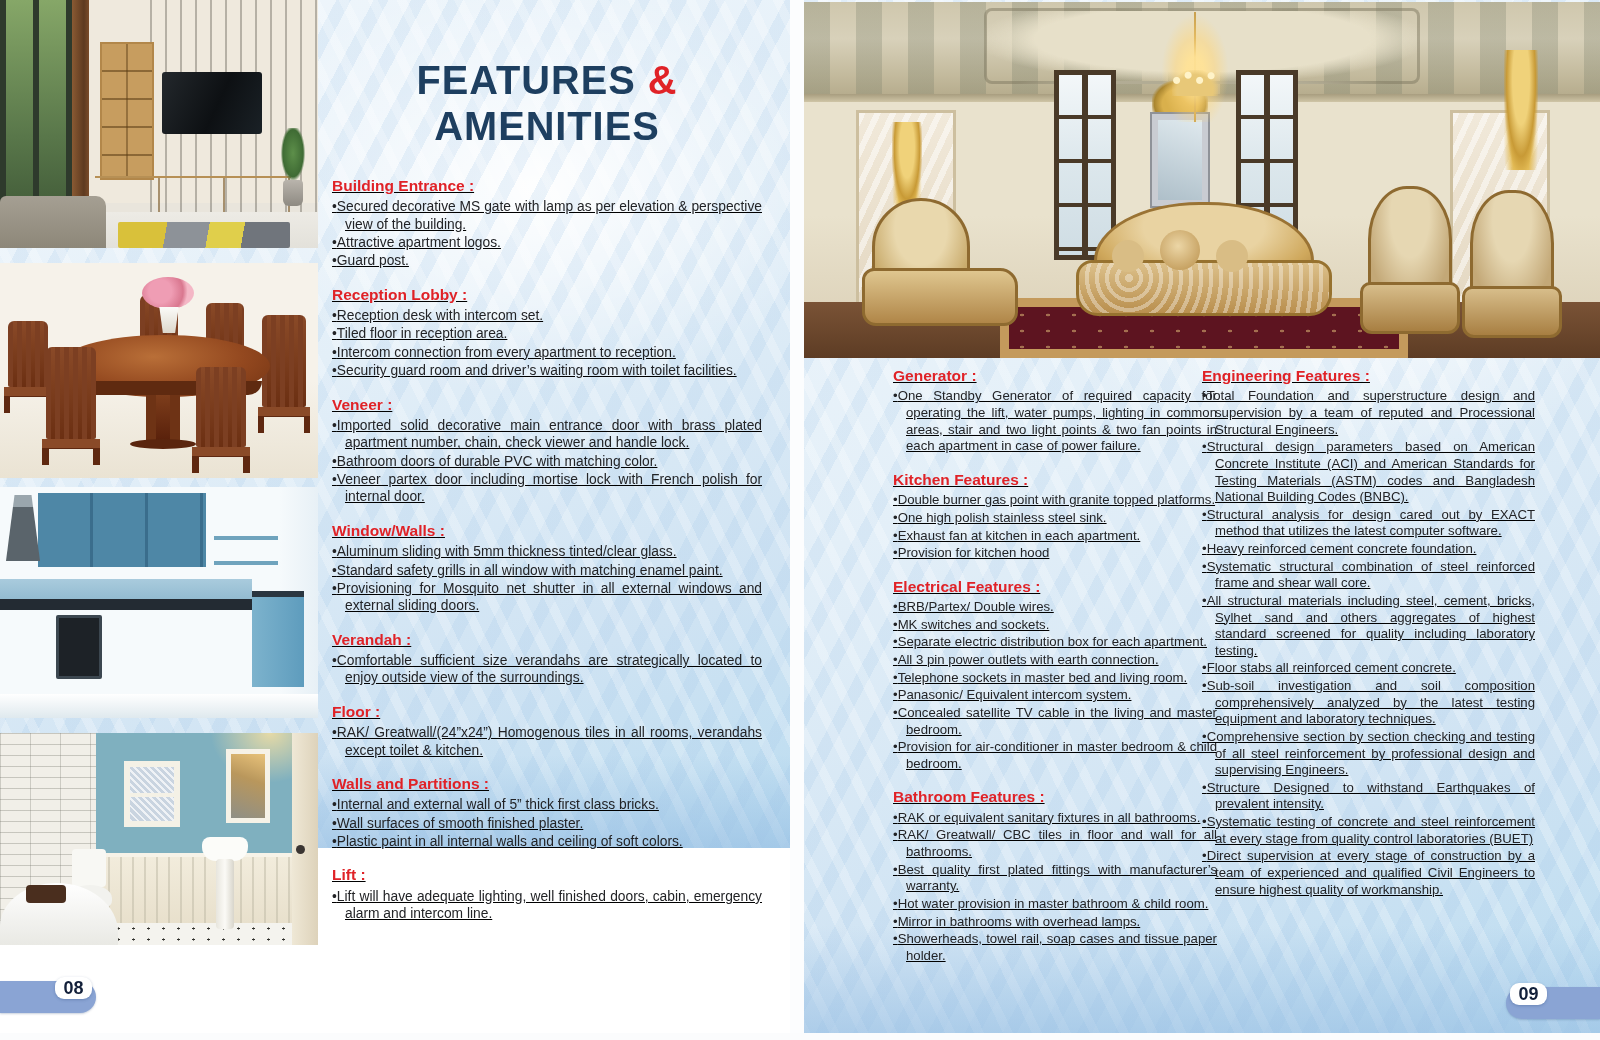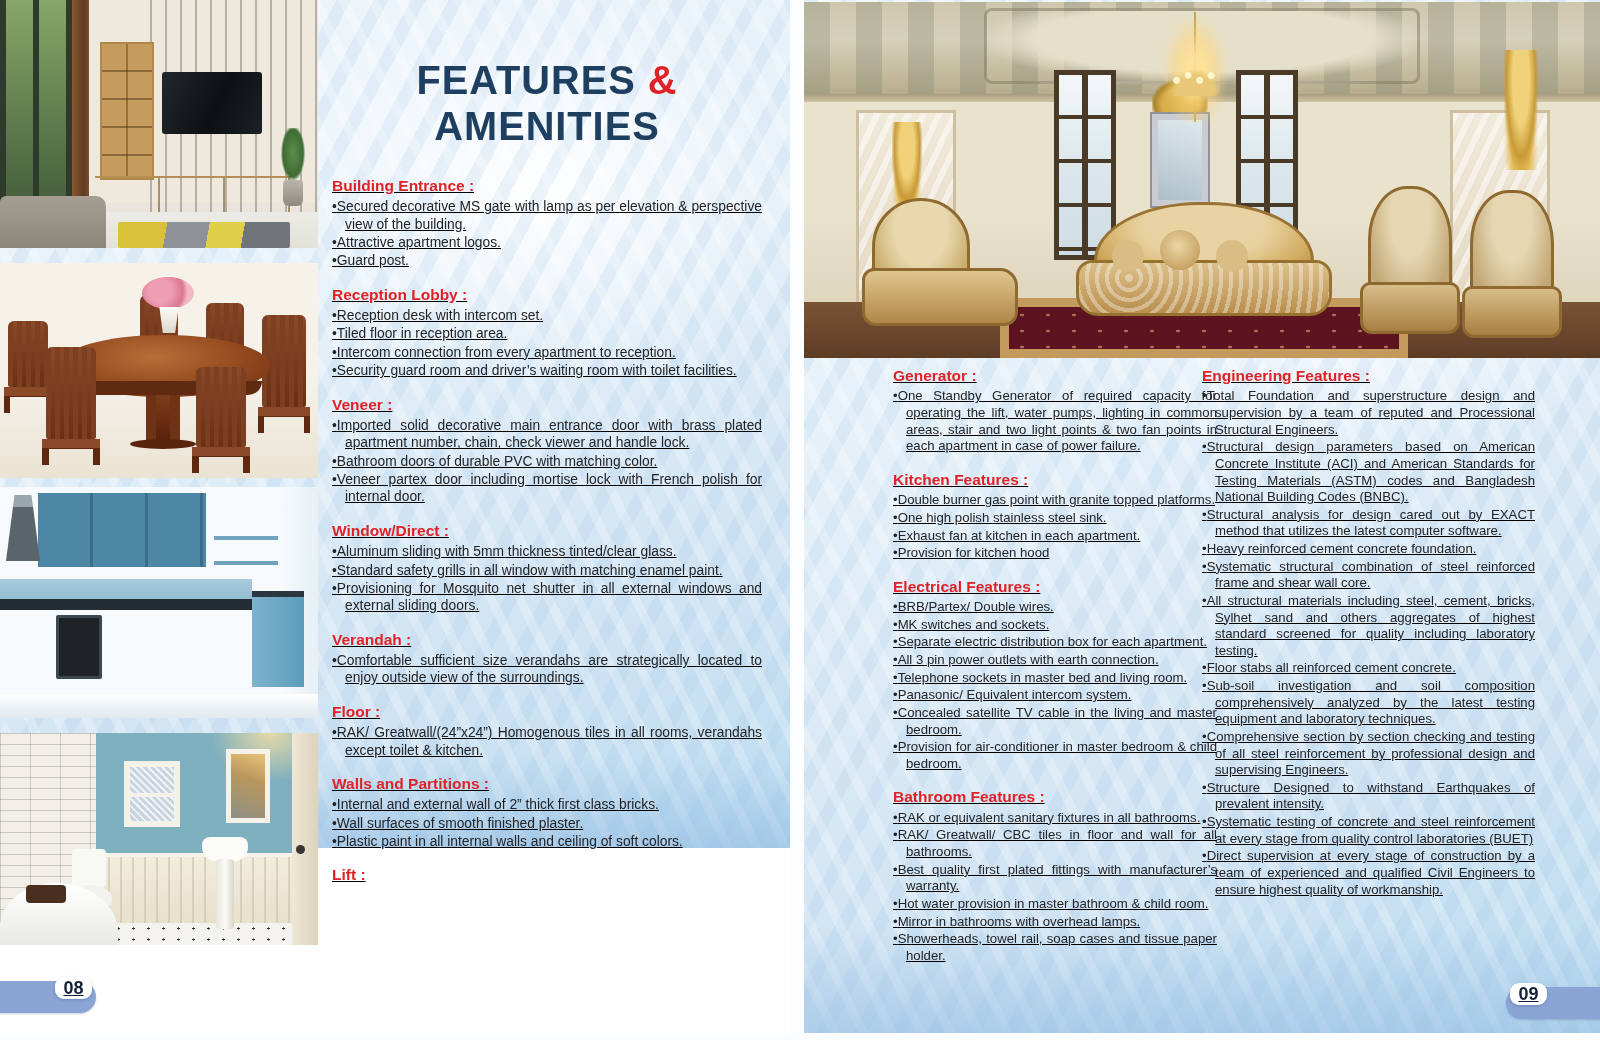--- a/index.html
+++ b/index.html
@@ -44,21 +44,20 @@
 
   
   .badge-pill { position:absolute; background:#8aa4d4; height:32px; box-shadow:0 1px 2px rgba(40,70,120,.25); }
   .pill-left  { left:0; top:981px; width:96px; border-radius:0 16px 16px 0; }
   .pill-right { left:1506px; top:987px; width:94px; border-radius:16px 0 0 16px; }
   .badge-num {
     position:absolute; width:37px; height:22px; background:#ffffff; border-radius:9px;
     display:flex; align-items:center; justify-content:center;
     font-size:18px; font-weight:bold; color:#13203a;
     box-shadow:0 1px 3px rgba(40,70,120,.3);
-    text-decoration:underline;
   }
   .num-left  { left:55px; top:977px; }
   .num-right { left:1510px; top:983px; }
 
   
   .photo { position:absolute; left:0; width:318px; overflow:hidden; background:#ddd; }
   .photo > div { position:absolute; }
 
   
   .p1 { top:0; height:248px; background:linear-gradient(180deg,#efe9dd 0 82%, #e9e5dc 82% 100%); }
@@ -296,21 +295,21 @@
           </section>
           <section class="feature-section">
             <h3 class="sec-heading">Veneer :</h3>
             <ul class="bullets">
               <li>Imported solid decorative main entrance door with brass plated apartment number, chain, check viewer and handle lock.</li>
               <li>Bathroom doors of durable PVC with matching color.</li>
               <li>Veneer partex door including mortise lock with French polish for internal door.</li>
             </ul>
           </section>
           <section class="feature-section">
-            <h3 class="sec-heading">Window/Direct :</h3>
+            <h3 class="sec-heading">Window/Walls :</h3>
             <ul class="bullets">
               <li>Aluminum sliding with 5mm thickness tinted/clear glass.</li>
               <li>Standard safety grills in all window with matching enamel paint.</li>
               <li>Provisioning for Mosquito net shutter in all external windows and external sliding doors.</li>
             </ul>
           </section>
           <section class="feature-section">
             <h3 class="sec-heading">Verandah :</h3>
             <ul class="bullets">
               <li>Comfortable sufficient size verandahs are strategically located to enjoy outside view of the surroundings.</li>
@@ -318,28 +317,29 @@
           </section>
           <section class="feature-section">
             <h3 class="sec-heading">Floor :</h3>
             <ul class="bullets">
               <li>RAK/ Greatwall/(24”x24”) Homogenous tiles in all rooms, verandahs except toilet &amp; kitchen.</li>
             </ul>
           </section>
           <section class="feature-section">
             <h3 class="sec-heading">Walls and Partitions :</h3>
             <ul class="bullets">
-              <li>Internal and external wall of 2” thick first class bricks.</li>
+              <li>Internal and external wall of 5” thick first class bricks.</li>
               <li>Wall surfaces of smooth finished plaster.</li>
               <li>Plastic paint in all internal walls and ceiling of soft colors.</li>
             </ul>
           </section>
           <section class="feature-section">
             <h3 class="sec-heading">Lift :</h3>
             <ul class="bullets">
+              <li>Lift will have adequate lighting, well finished doors, cabin, emergency alarm and intercom line.</li>
             </ul>
           </section>
         </div>
     </div>
   </div>
 
   <div class="gutter"></div>
 
   <div class="page-right page-bg">
 

